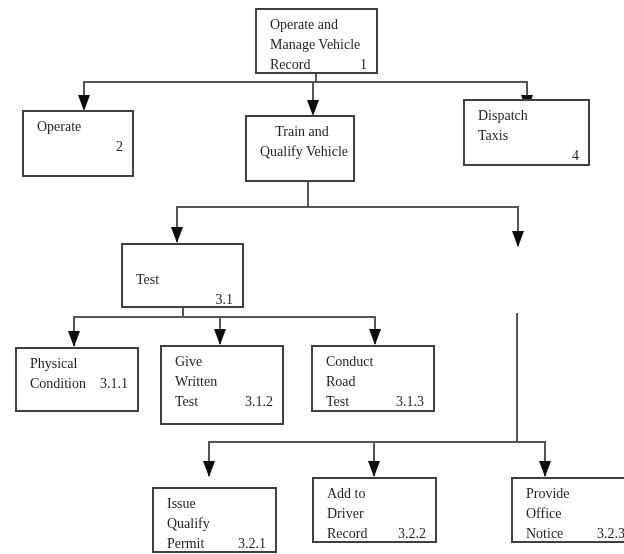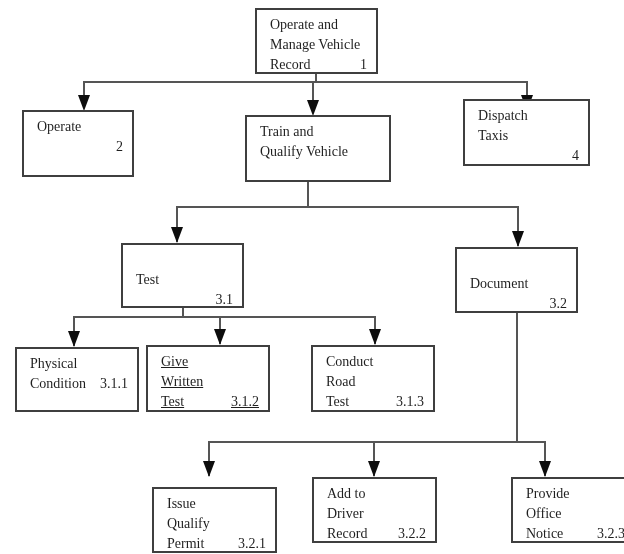--- a/index.html
+++ b/index.html
@@ -75,21 +75,21 @@
   </div>
 
   <div class="node" style="left:22px;top:110px;width:112px;height:67px;">
     <div class="nl">Operate</div>
     <div class="nl3">
         <span></span>
         <span>2</span>
       </div>
   </div>
 
-  <div class="node" style="left:245px;top:115px;width:146px;height:67px;">
+  <div class="node" style="left:245px;top:115px;width:110px;height:67px;text-align:center;">
     <div class="nl">Train and</div>
     <div class="nl">Qualify Vehicle</div>
   </div>
 
   <div class="node" style="left:463px;top:99px;width:127px;height:67px;">
     <div class="nl">Dispatch</div>
     <div class="nl">Taxis</div>
     <div class="nl3">
         <span></span>
         <span>4</span>
@@ -98,38 +98,30 @@
 
   <div class="node" style="left:121px;top:243px;width:123px;height:65px;">
     <div class="nl"></div>
     <div class="nl">Test</div>
     <div class="nl3">
         <span></span>
         <span>3.1</span>
       </div>
   </div>
 
-  <div class="node" style="left:455px;top:247px;width:123px;height:66px;">
-    <div class="nl"></div>
-    <div class="nl">Document</div>
-    <div class="nl3">
-        <span></span>
-        <span>3.2</span>
-      </div>
-  </div>
 
   <div class="node" style="left:15px;top:347px;width:124px;height:65px;">
     <div class="nl">Physical</div>
     <div class="nl3">
         <span>Condition</span>
         <span>3.1.1</span>
       </div>
   </div>
 
-  <div class="node" style="left:146px;top:345px;width:124px;height:67px;text-decoration:underline;">
+  <div class="node" style="left:160px;top:345px;width:124px;height:80px;">
     <div class="nl">Give</div>
     <div class="nl">Written</div>
     <div class="nl3">
         <span>Test</span>
         <span>3.1.2</span>
       </div>
   </div>
 
   <div class="node" style="left:311px;top:345px;width:124px;height:67px;">
     <div class="nl">Conduct</div>

